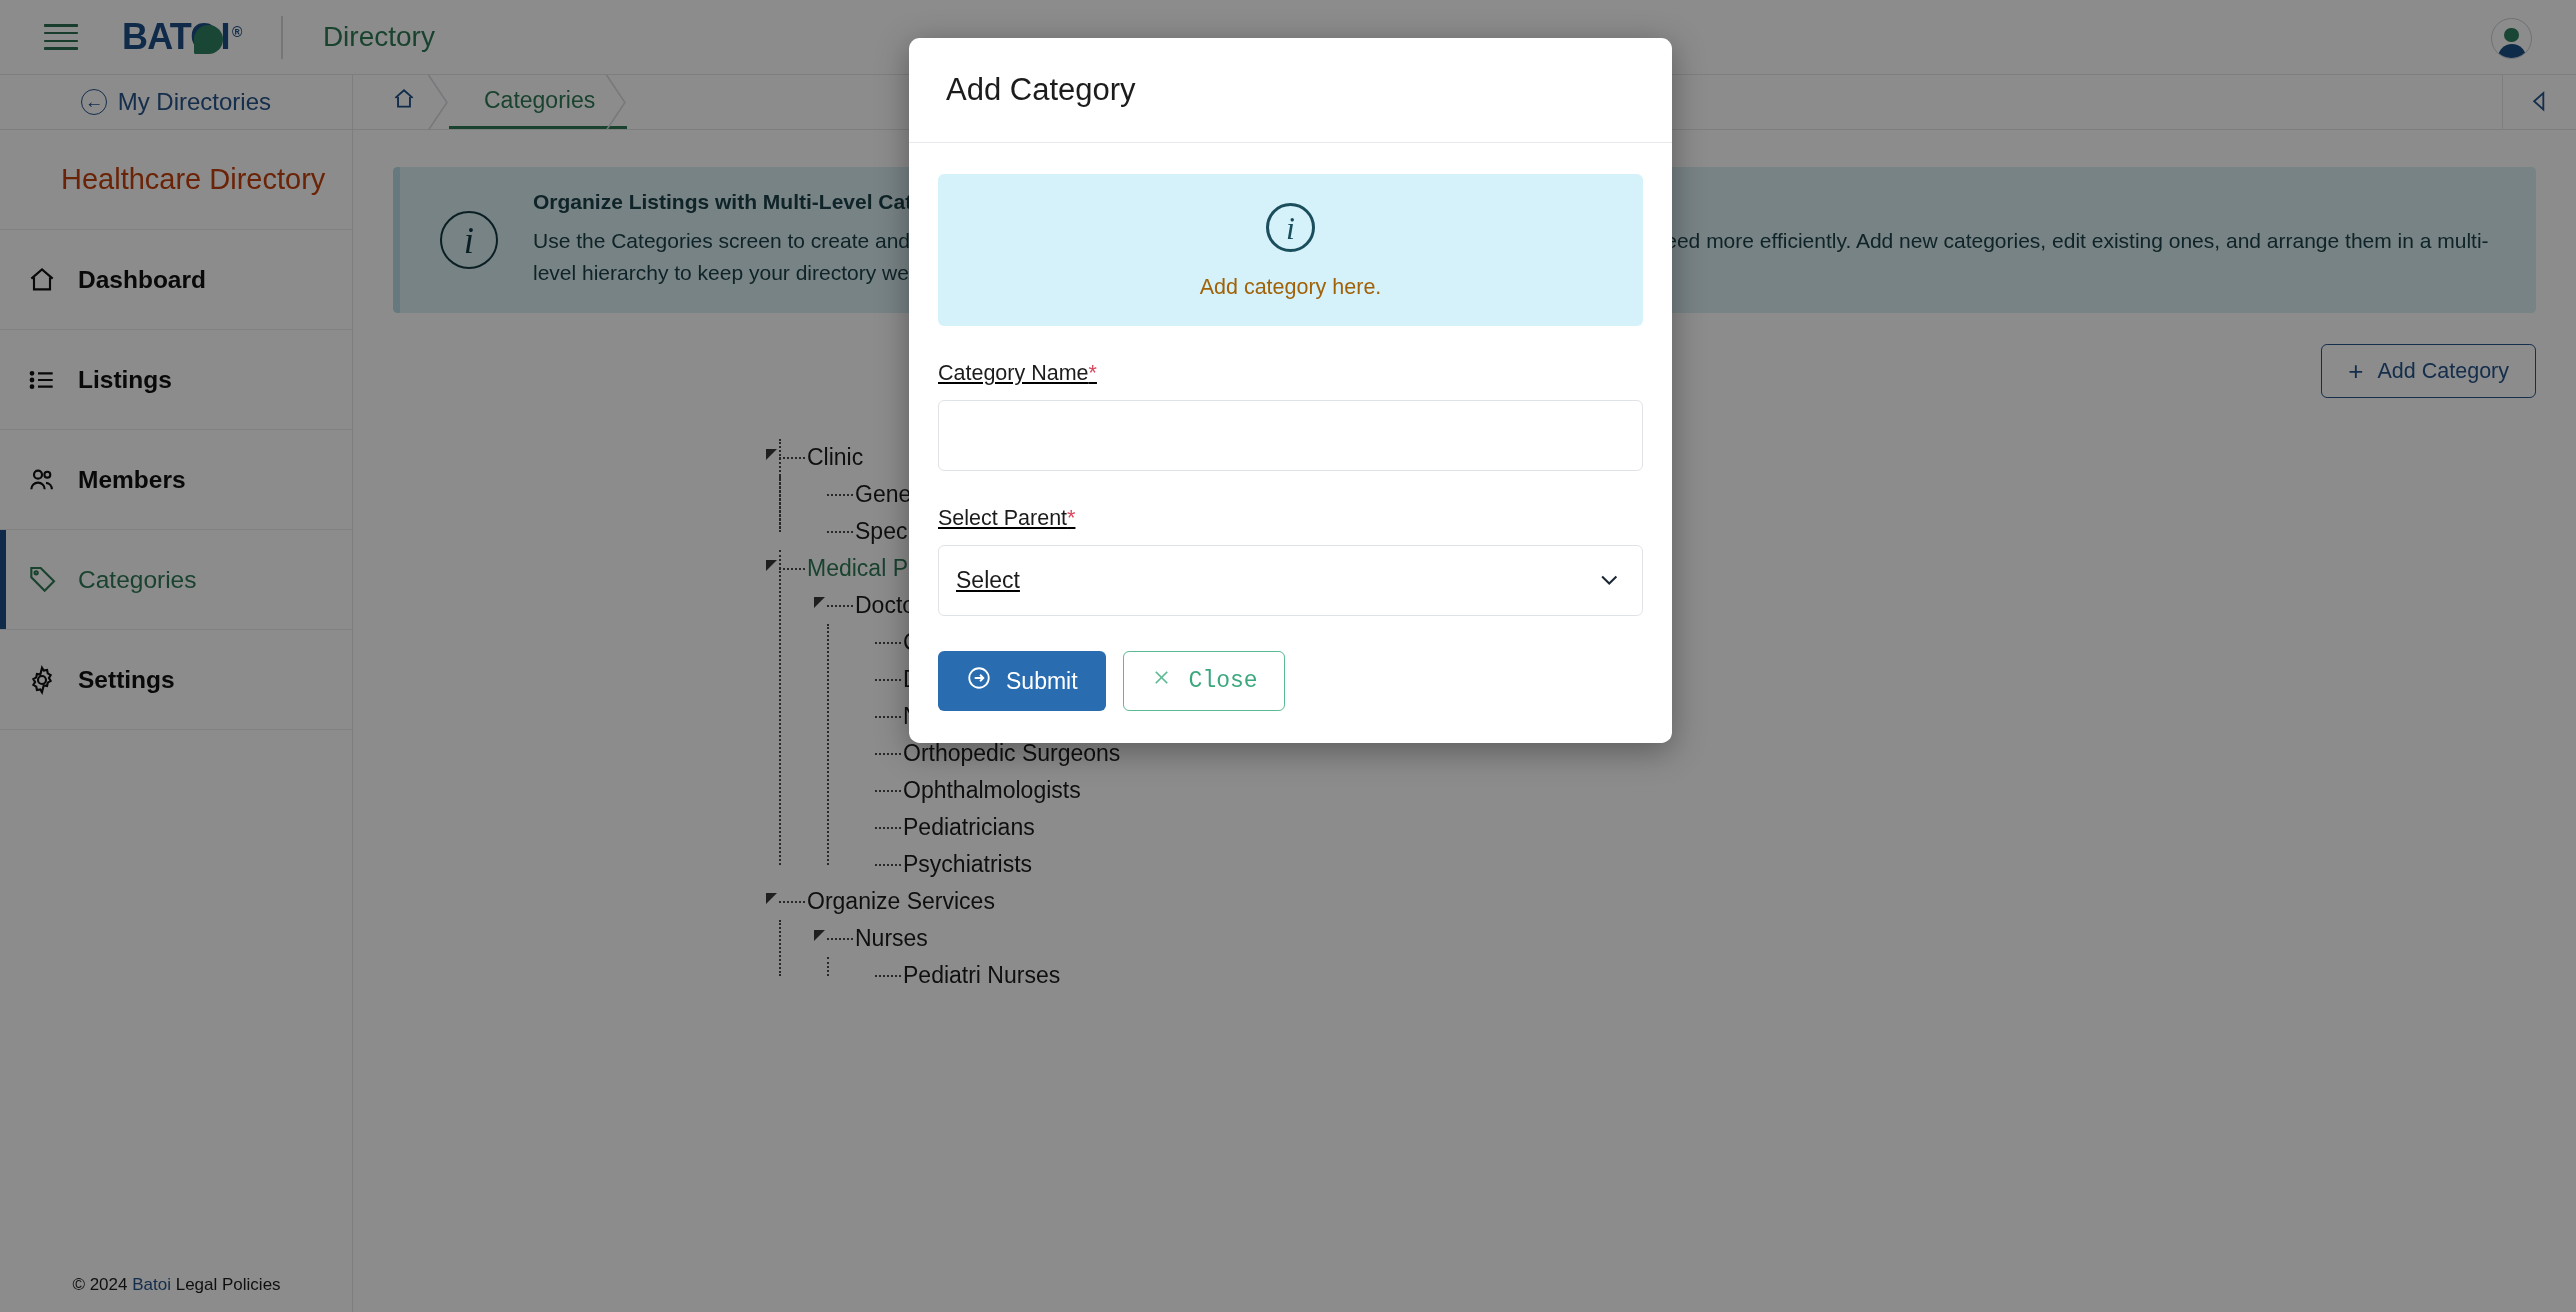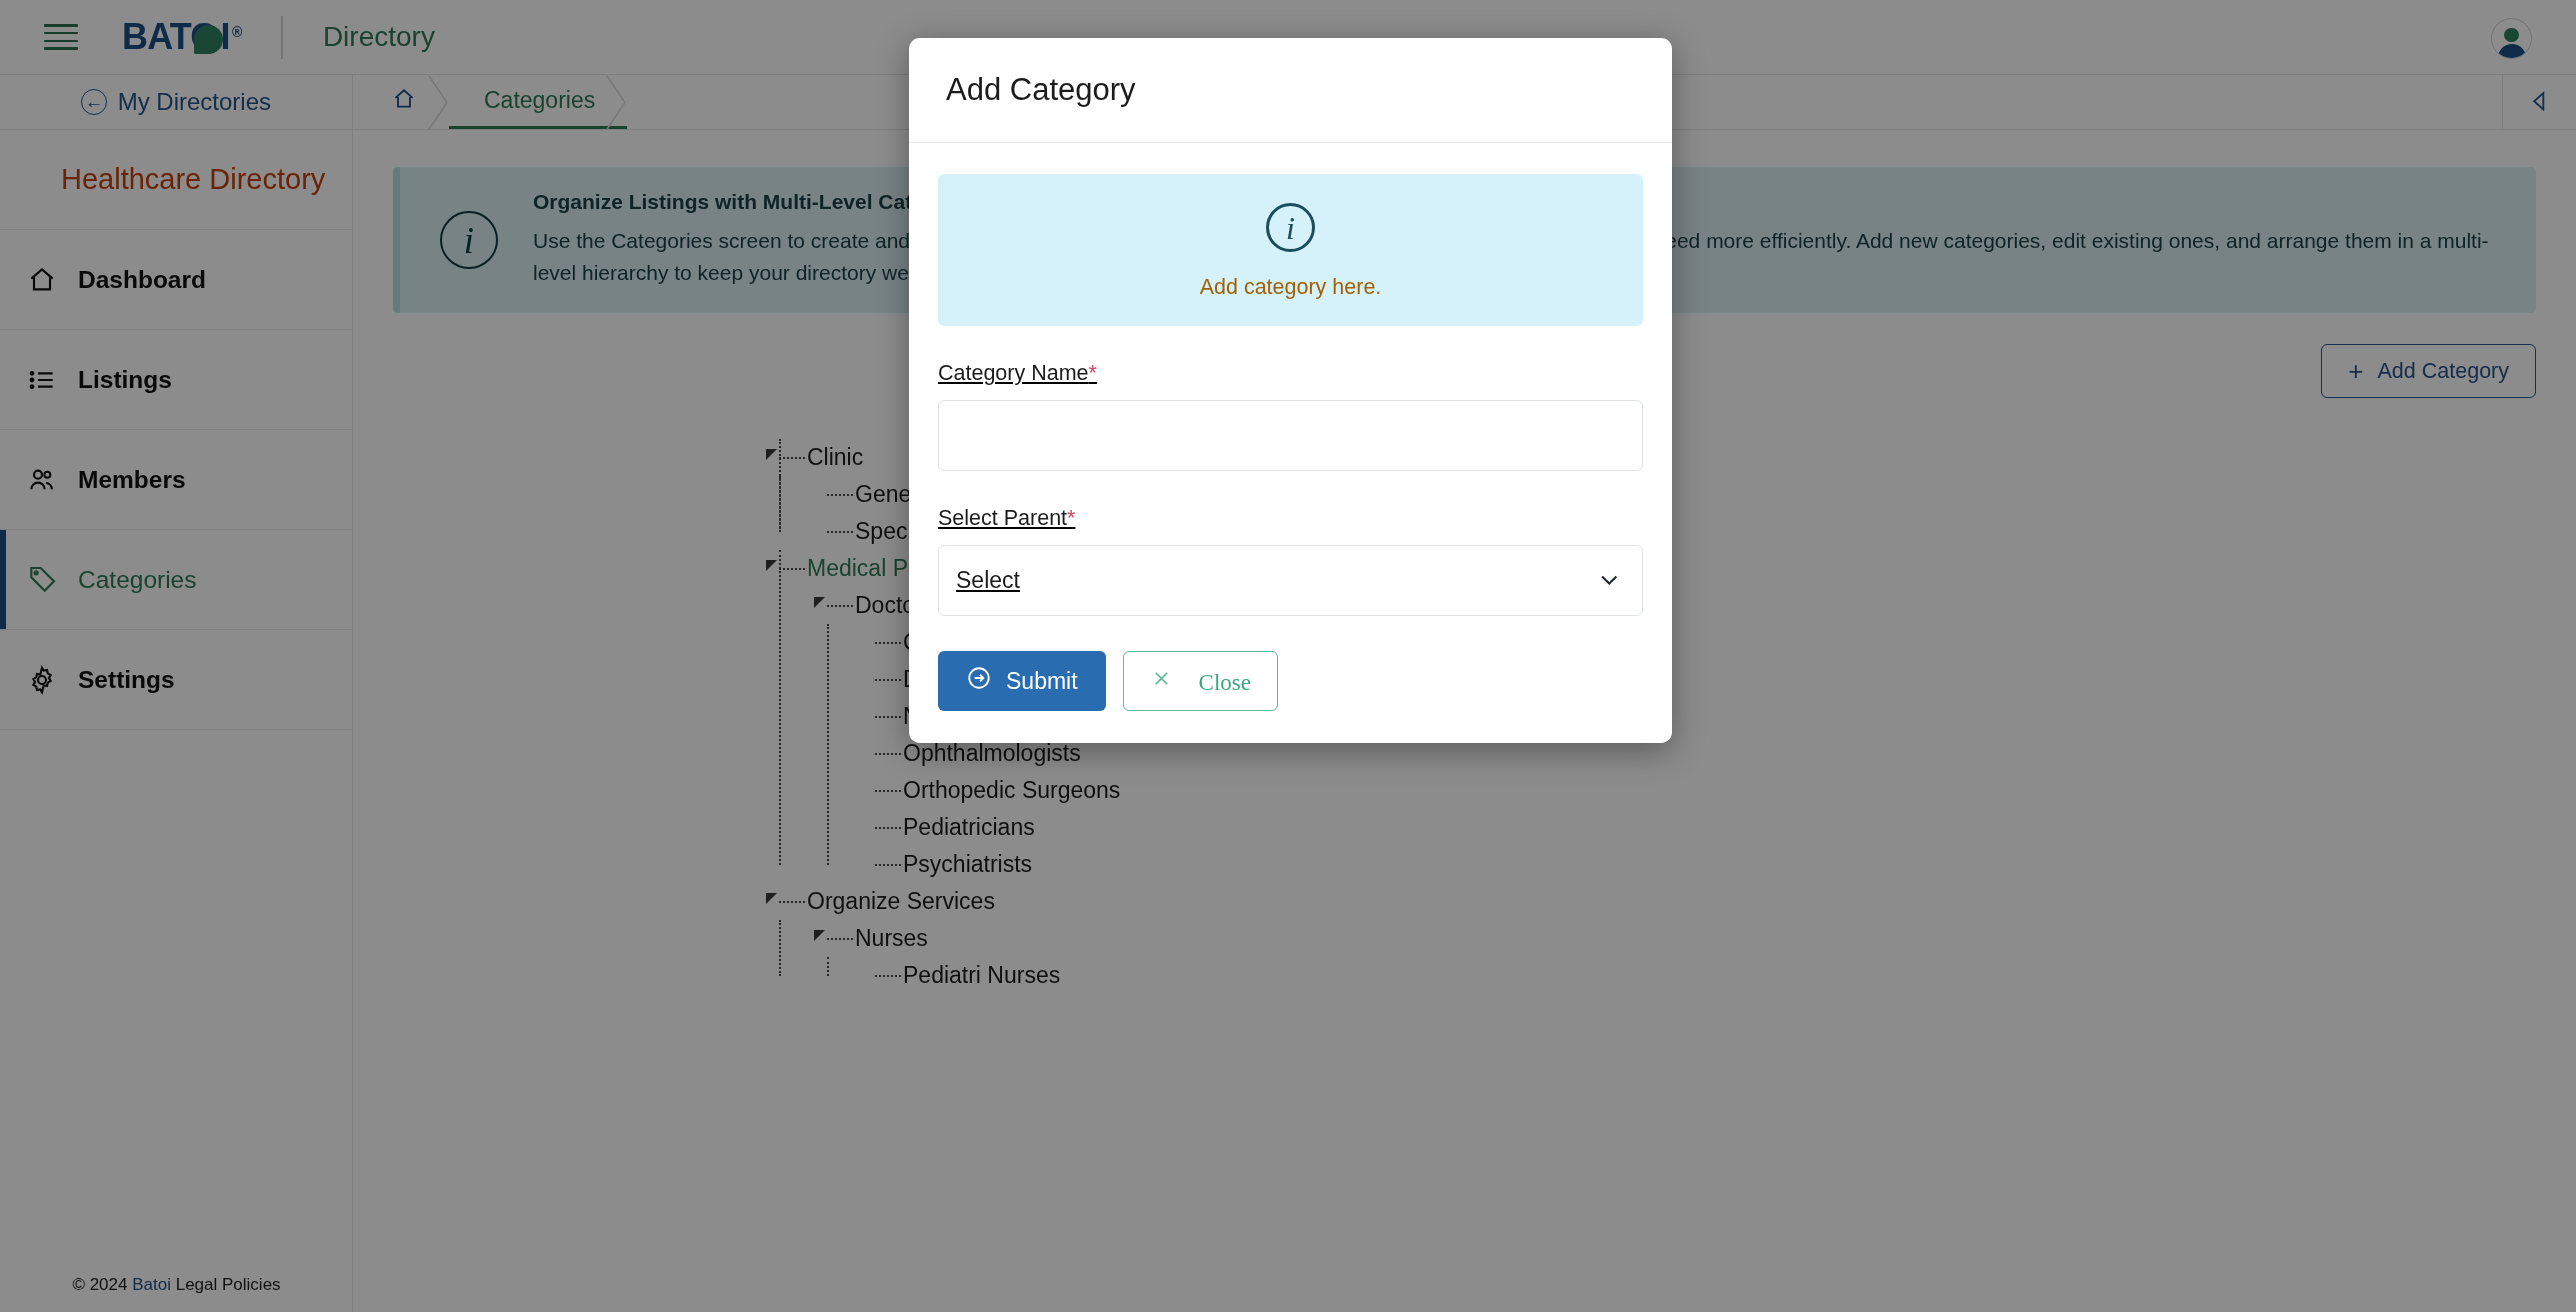--- a/index.html
+++ b/index.html
@@ -212,22 +212,22 @@
   .modal-actions { display: flex; gap: 17px; margin-top: 35px; }
   .btn-submit {
     background: #2a6cb0; color: #ffffff; border: none; border-radius: 6.1px;
     font-size: 23px; padding: 14px 28px; display: flex; align-items: center;
     gap: 14px; cursor: pointer; font-family: "Liberation Sans", sans-serif;
   }
   .btn-submit svg { width: 26px; height: 26px; }
   .btn-close {
     background: #ffffff; color: #3aa87d; border: 1.5px solid #5cba93;
     border-radius: 6.1px; font-size: 23px; padding: 14px 26px;
-    display: flex; align-items: flex-end; gap: 26px; cursor: pointer;
-    font-family: Liberation Serif, serif;
+    display: flex; align-items: center; gap: 16px; cursor: pointer;
+    font-family: Liberation Mono, monospace;
   }
   .btn-close svg { width: 23px; height: 23px; }
 </style>
 </head>
 <body>
 
 <div id="app">
 
   <div class="topbar">
     <div class="hamburger">
@@ -414,25 +414,25 @@
               <div class="tnode">
                 <span class="elbow"></span>
                 <span class="label">Dermatologists</span>
               </div>
               <div class="tnode">
                 <span class="elbow"></span>
                 <span class="label">Neurologists</span>
               </div>
               <div class="tnode">
                 <span class="elbow"></span>
+                <span class="label">Orthopedic Surgeons</span>
+              </div>
+              <div class="tnode">
+                <span class="elbow"></span>
                 <span class="label">Ophthalmologists</span>
-              </div>
-              <div class="tnode">
-                <span class="elbow"></span>
-                <span class="label">Orthopedic Surgeons</span>
               </div>
               <div class="tnode">
                 <span class="elbow"></span>
                 <span class="label">Pediatricians</span>
               </div>
               <div class="tnode">
                 <span class="elbow"></span>
                 <span class="label">Psychiatrists</span>
               </div>
             </div>

